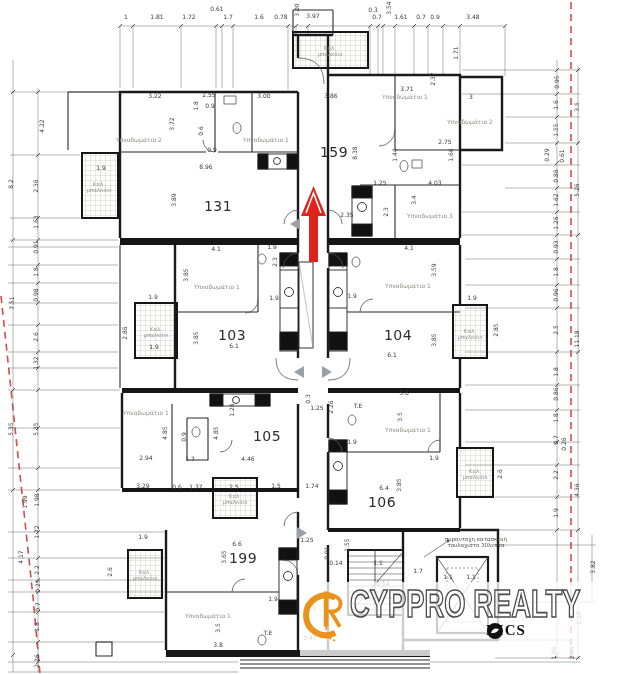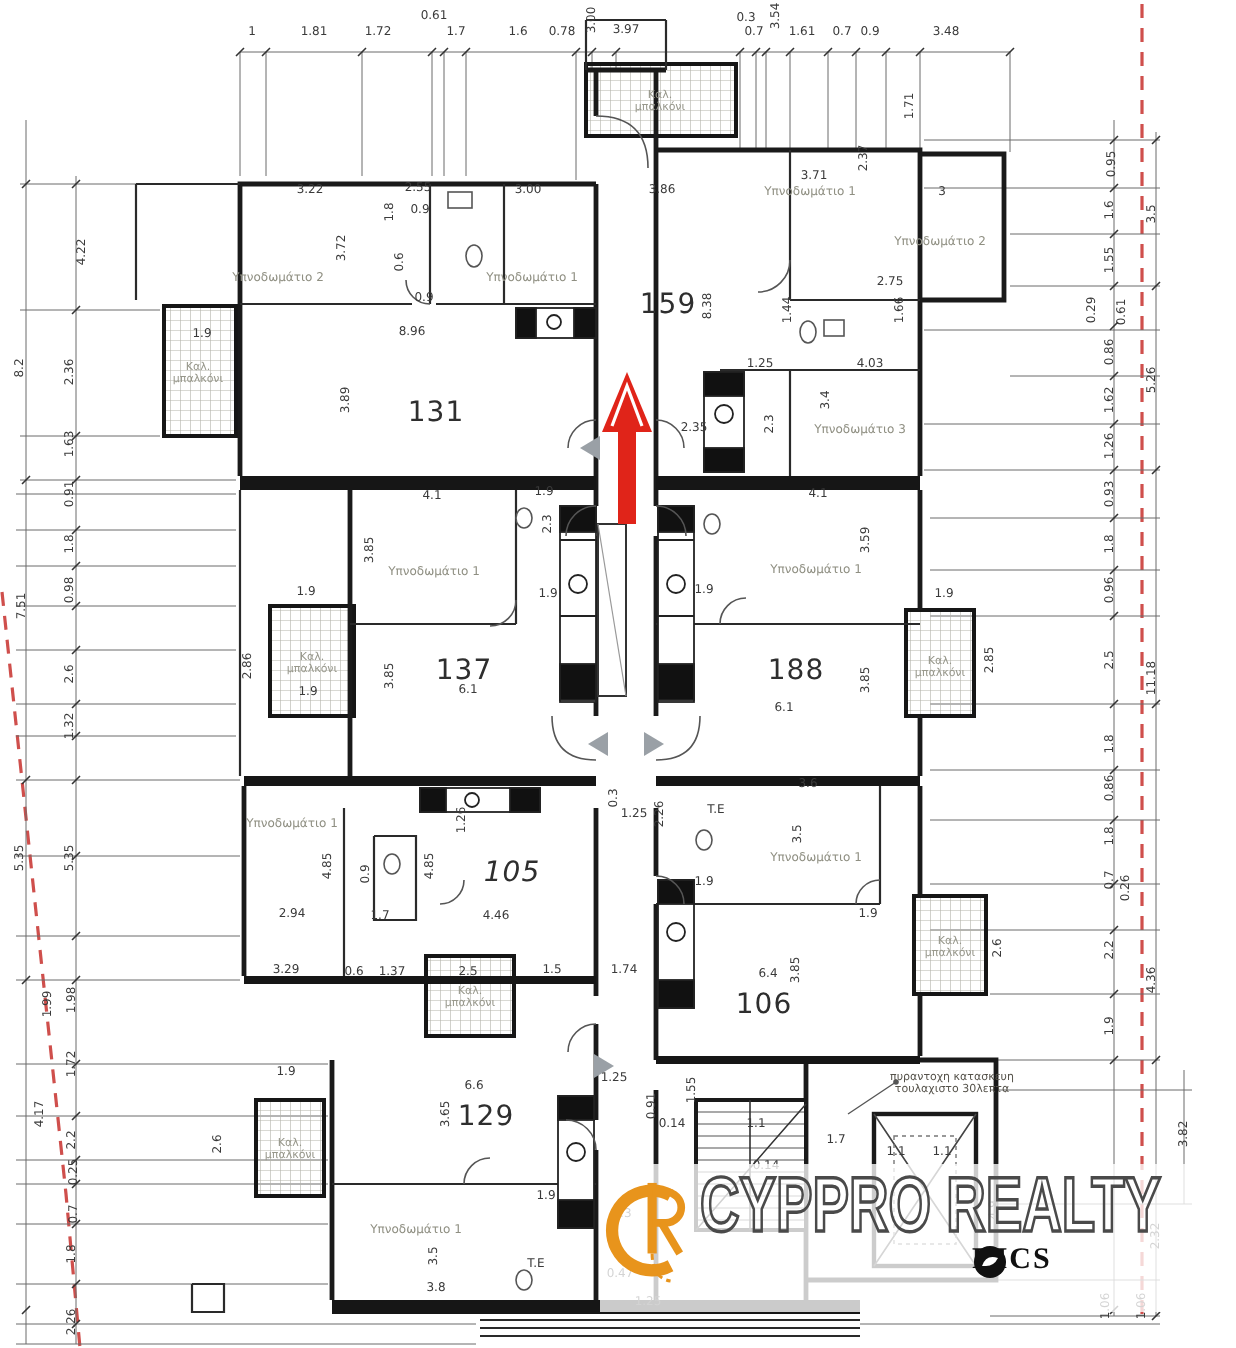--- a/index.html
+++ b/index.html
@@ -356,25 +356,25 @@
       <span class="lbl dim rot" style="left: 327px; top: 553px;">0.91</span>
       <span class="lbl dim" style="left: 336px; top: 563px;">0.14</span>
       <span class="lbl dim" style="left: 378px; top: 563px;">1.1</span>
       <span class="lbl dim" style="left: 418px; top: 571px;">1.7</span>
       <span class="lbl dim" style="left: 448px; top: 577px;">1.1</span>
       <span class="lbl dim" style="left: 471px; top: 577px;">1.1</span>
       <span class="lbl dim" style="left: 383px; top: 584px;">0.14</span>
       <span class="lbl dim rot" style="left: 498px; top: 605px;">4.9</span>
       <span class="lbl apt" style="left: 218px; top: 207px;">131</span>
       <span class="lbl apt" style="left: 334px; top: 153px;">159</span>
-      <span class="lbl apt" style="left: 232px; top: 336px;">137</span>
-      <span class="lbl apt" style="left: 398px; top: 336px;">188</span>
-      <span class="lbl apt" style="left: 256px; top: 437px; font-style: italic;">105</span>
+      <span class="lbl apt" style="left: 232px; top: 336px;">103</span>
+      <span class="lbl apt" style="left: 398px; top: 336px;">104</span>
+      <span class="lbl apt" style="left: 267px; top: 437px;">105</span>
       <span class="lbl apt" style="left: 382px; top: 503px;">106</span>
-      <span class="lbl apt" style="left: 243px; top: 559px;">129</span>
+      <span class="lbl apt" style="left: 243px; top: 559px;">199</span>
       <span class="lbl room" style="left: 139px; top: 140px;">Υπνοδωμάτιο 2</span>
       <span class="lbl room" style="left: 266px; top: 140px;">Υπνοδωμάτιο 1</span>
       <span class="lbl room" style="left: 405px; top: 97px;">Υπνοδωμάτιο 1</span>
       <span class="lbl room" style="left: 470px; top: 122px;">Υπνοδωμάτιο 2</span>
       <span class="lbl room" style="left: 430px; top: 216px;">Υπνοδωμάτιο 3</span>
       <span class="lbl room" style="left: 217px; top: 287px;">Υπνοδωμάτιο 1</span>
       <span class="lbl room" style="left: 408px; top: 286px;">Υπνοδωμάτιο 1</span>
       <span class="lbl room" style="left: 146px; top: 413px;">Υπνοδωμάτιο 1</span>
       <span class="lbl room" style="left: 408px; top: 430px;">Υπνοδωμάτιο 1</span>
       <span class="lbl room" style="left: 208px; top: 616px;">Υπνοδωμάτιο 1</span>

